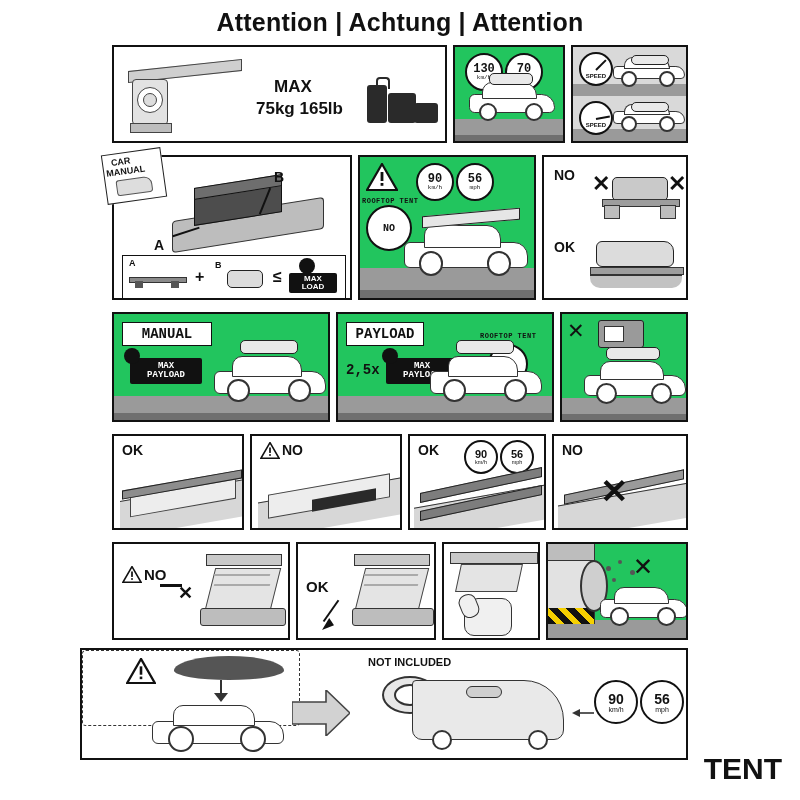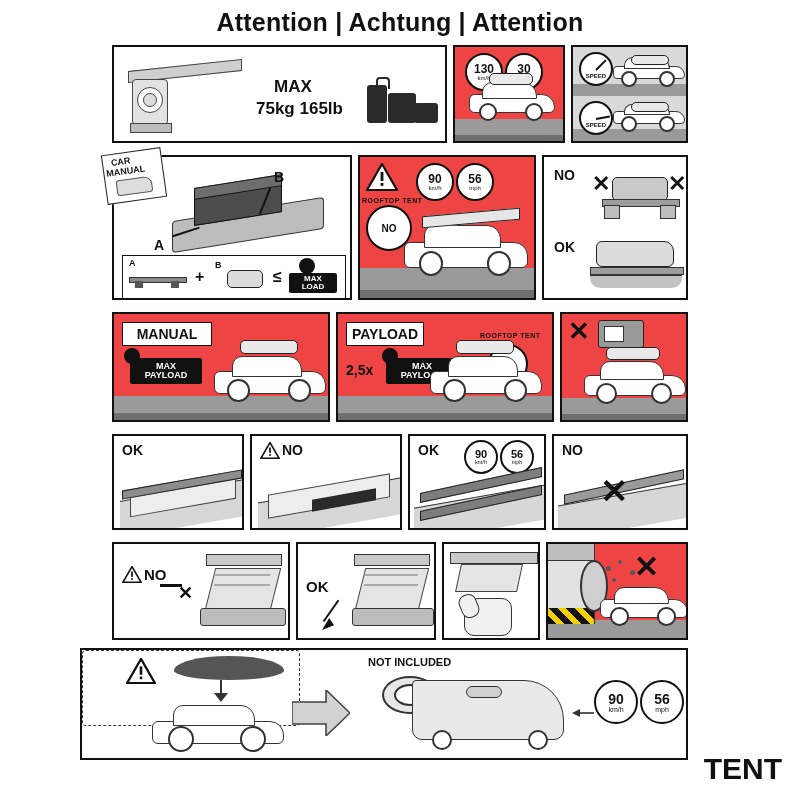--- a/index.html
+++ b/index.html
@@ -11,21 +11,21 @@
     position:relative;
     overflow:hidden;
   }
   .title{
     position:absolute;top:8px;left:0;width:800px;text-align:center;
     font-size:25px;font-weight:700;letter-spacing:.2px;color:#111;
   }
   .panel{
     position:absolute;border:2px solid #111;background:#fff;box-sizing:border-box;
   }
-  .sky{background:#ef4444;}
+  .sky{background:#22c55e;font-family:Liberation Mono, monospace;}
   .road{position:absolute;left:0;right:0;bottom:0;background:#9a9a9a;}
   .ground{position:absolute;left:0;right:0;bottom:0;height:10px;background:#6f6f6f;}
   .lbl{position:absolute;font-weight:700;}
   .small{font-size:10px;}
   
   .car{position:absolute;}
   .car .body{
     position:absolute;left:0;bottom:8px;width:100%;height:38%;
     background:#ffffff;border:1.6px solid #333;border-radius:6px 14px 6px 6px;
   }
@@ -98,21 +98,21 @@
 </div>
 
 <div class="panel sky" style="left:453px;top:45px;width:112px;height:98px;overflow:hidden;">
   <div class="road" style="height:22px;"></div>
   <div class="ground" style="height:6px;"></div>
   <div class="badge" style="left:10px;top:6px;width:34px;height:34px;">
     <span class="n" style="font-size:12px;">130</span>
     <span class="u" style="font-size:6px;">km/h</span>
   </div>
   <div class="badge" style="left:50px;top:6px;width:34px;height:34px;">
-    <span class="n" style="font-size:12px;">30</span>
+    <span class="n" style="font-size:12px;">70</span>
     <span class="u" style="font-size:6px;">mph</span>
   </div>
 
   <div class="car" style="left:14px;bottom:20px;width:84px;height:44px;">
     <div class="body"></div>
       <div class="cabin"></div>
     <div class="wheel w1"></div>
       <div class="wheel w2"></div>
   </div>
   <div class="box" style="left:34px;bottom:56px;width:42px;height:10px;"></div>

